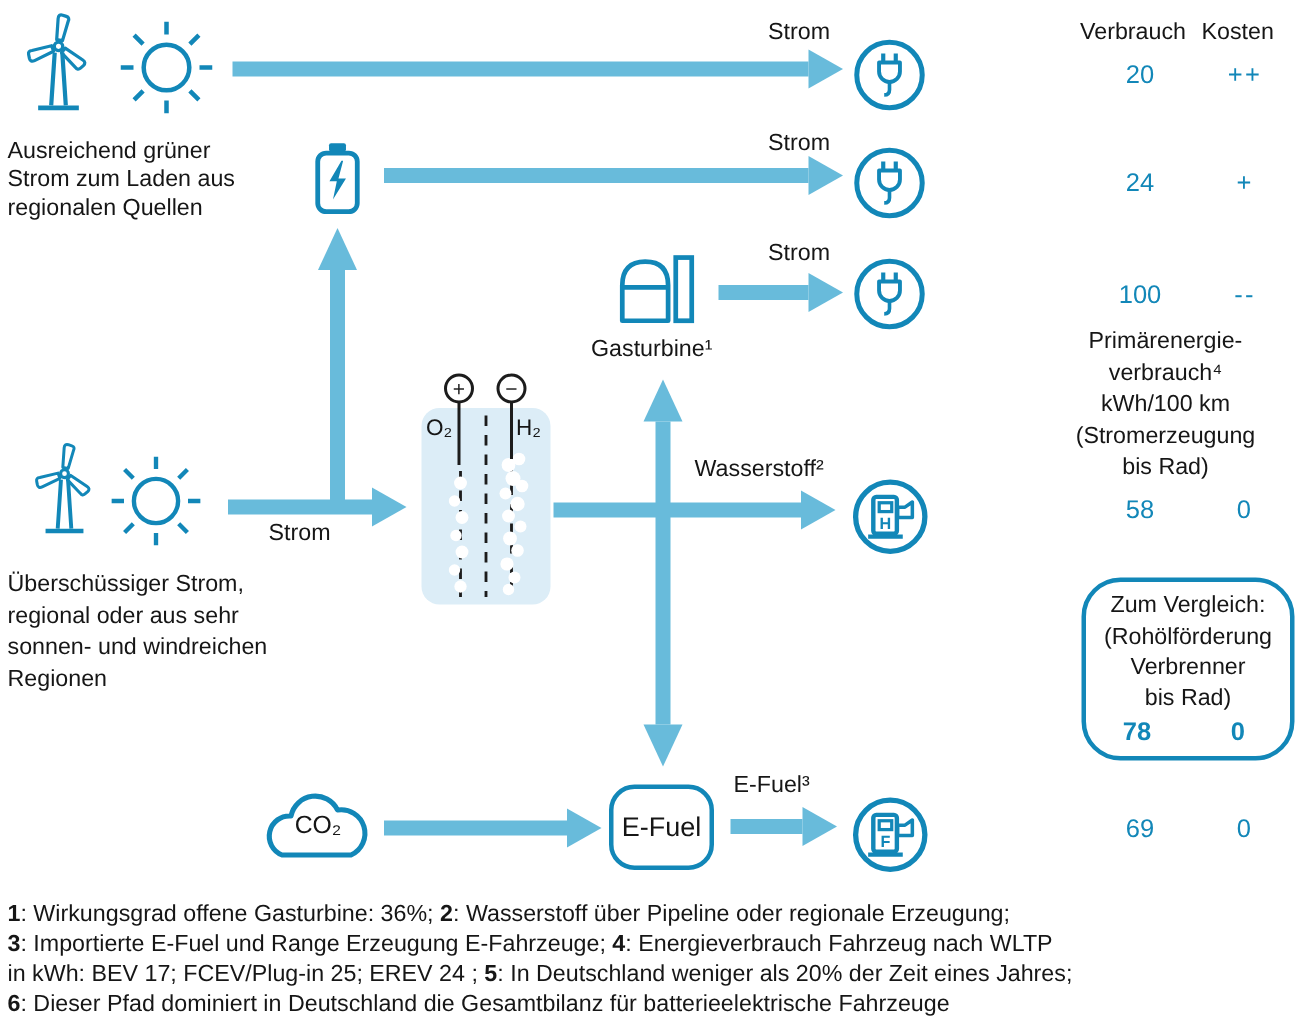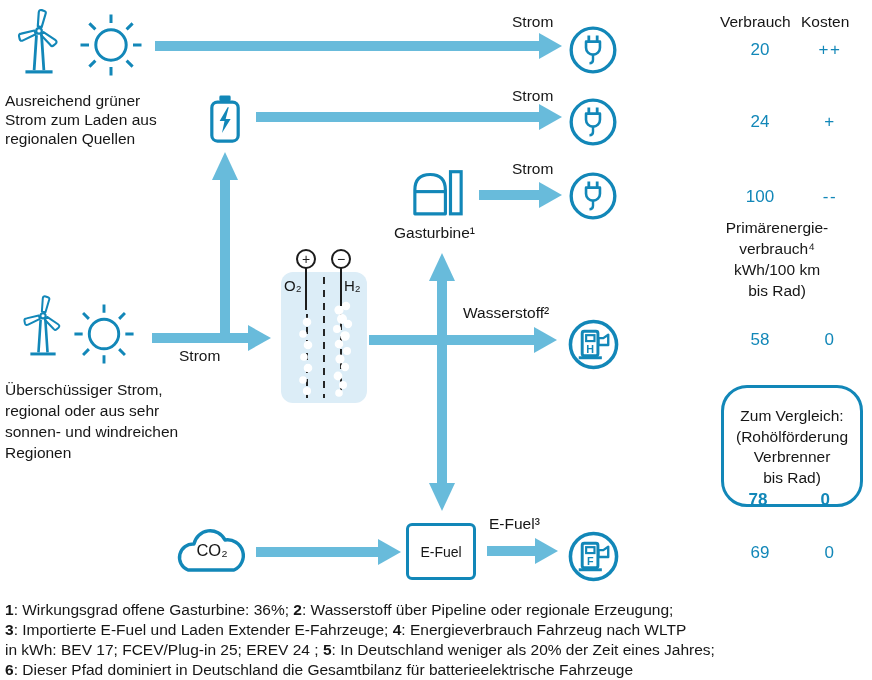--- a/index.html
+++ b/index.html
@@ -30,26 +30,26 @@
   .arr.v.down::after{content:"";position:absolute;top:100%;left:50%;transform:translateX(-50%);
     width:0;height:0;border-top:28px solid var(--arrow);border-left:13px solid transparent;border-right:13px solid transparent}
   
   .cell{position:absolute;left:281px;top:272px;width:86px;height:131px;background:var(--cellfill);border-radius:12px}
   .electrode{position:absolute;width:20px;height:20px;border:2px solid #1c1c1c;border-radius:50%;background:#fff;
     display:flex;align-items:center;justify-content:center;font-size:14px;color:#1c1c1c}
   .stem{position:absolute;width:2px;background:#1c1c1c}
   .sub{position:absolute;font-size:15px;color:var(--ink)}
   
   .compare-box{position:absolute;left:721px;top:385px;width:142px;height:122px;border:3.5px solid var(--blue);
-    border-radius:26px;padding-top:18px;text-align:center;font-size:15.5px;line-height:20.5px;color:var(--ink)}
+    border-radius:26px;padding-top:6px;text-align:center;font-size:15.5px;line-height:20.5px;color:var(--ink)}
   .compare-vals{display:flex;margin-top:2px;font-size:17px;font-weight:bold;color:var(--blue)}
   .compare-vals span{flex:1}
   .compare-vals .k{letter-spacing:1.5px}
   .efuel-box{position:absolute;left:406px;top:523px;width:70px;height:57px;border:3.5px solid var(--blue);
-    border-radius:6px;display:flex;align-items:center;justify-content:center;font-size:14px;color:var(--ink)}
+    border-radius:17px;display:flex;align-items:center;justify-content:center;font-size:18px;color:var(--ink)}
   .penote{position:absolute;left:696px;top:217px;width:162px;text-align:center;font-size:15.5px;line-height:21px;color:var(--ink)}
   .fn{position:absolute;left:5px;top:600px;width:866px;font-size:15.5px;line-height:20px;color:var(--ink)}
   .co2-text{position:absolute;left:170px;top:541px;width:84px;text-align:center;font-size:16.5px;color:var(--ink)}
 </style>
 </head>
 <body>
 
 <div class="canvas">
 
   <div class="ic" style="left:10px;top:4px;width:58px;height:80px">
@@ -140,20 +140,21 @@
   <div class="val k" style="left:799px;top:187px;width:62px">--</div>
   <div class="val" style="left:725px;top:330px;width:70px">58</div>
   <div class="val k" style="left:799px;top:330px;width:62px">0</div>
   <div class="val" style="left:725px;top:543px;width:70px">69</div>
   <div class="val k" style="left:799px;top:543px;width:62px">0</div>
 
   <div class="penote">
     <div>Primärenergie-</div>
     <div>verbrauch⁴</div>
     <div>kWh/100 km</div>
+    <div>(Stromerzeugung</div>
     <div>bis Rad)</div>
   </div>
 
   <div class="ic" style="left:407px;top:168px;width:62px;height:50px">
     <svg viewBox="0 0 64 54">
       <path d="M7 49.5 V24 Q7 7 23.5 7 Q40 7 40 24 V49.5 Z" stroke="var(--blue)" stroke-width="3.4" fill="none" stroke-linejoin="round"></path>
       <line x1="7" y1="25.5" x2="40" y2="25.5" stroke="var(--blue)" stroke-width="3.4"></line>
       <rect x="45.5" y="4" width="11.5" height="45.5" stroke="var(--blue)" stroke-width="3.4" fill="none"></rect>
     </svg>
   </div>
@@ -262,18 +263,18 @@
       <rect x="16.5" y="14.5" width="16" height="25" rx="2" stroke="var(--blue)" stroke-width="3" fill="none"></rect>
       <rect x="20.5" y="18.5" width="8.5" height="6" stroke="var(--blue)" stroke-width="2.2" fill="none"></rect>
       <text x="24.7" y="36.5" font-size="11" font-weight="bold" text-anchor="middle" fill="var(--blue)" font-family="Liberation Sans, DejaVu Sans, sans-serif">F</text>
       <path d="M13 41.5 H36.5" stroke="var(--blue)" stroke-width="3"></path>
       <path d="M33 21.5 h5 l5 -3.5 v10.5 h-10 z" stroke="var(--blue)" stroke-width="2.4" fill="none" stroke-linejoin="round"></path>
     </svg>
   </div>
 
   <div class="fn">
     <div><span style="font-weight: bold;">1</span><span>: Wirkungsgrad offene Gasturbine: 36%; </span><span style="font-weight: bold;">2</span><span>: Wasserstoff über Pipeline oder regionale Erzeugung;</span></div>
-    <div><span style="font-weight: bold;">3</span><span>: Importierte E-Fuel und Laden Extender E-Fahrzeuge; </span><span style="font-weight: bold;">4</span><span>: Energieverbrauch Fahrzeug nach WLTP</span></div>
+    <div><span style="font-weight: bold;">3</span><span>: Importierte E-Fuel und Range Erzeugung E-Fahrzeuge; </span><span style="font-weight: bold;">4</span><span>: Energieverbrauch Fahrzeug nach WLTP</span></div>
     <div><span>in kWh: BEV 17; FCEV/Plug-in 25; EREV 24 ; </span><span style="font-weight: bold;">5</span><span>: In Deutschland weniger als 20% der Zeit eines Jahres;</span></div>
     <div><span style="font-weight: bold;">6</span><span>: Dieser Pfad dominiert in Deutschland die Gesamtbilanz für batterieelektrische Fahrzeuge</span></div>
   </div>
 
 </div>
 
 </body></html>

